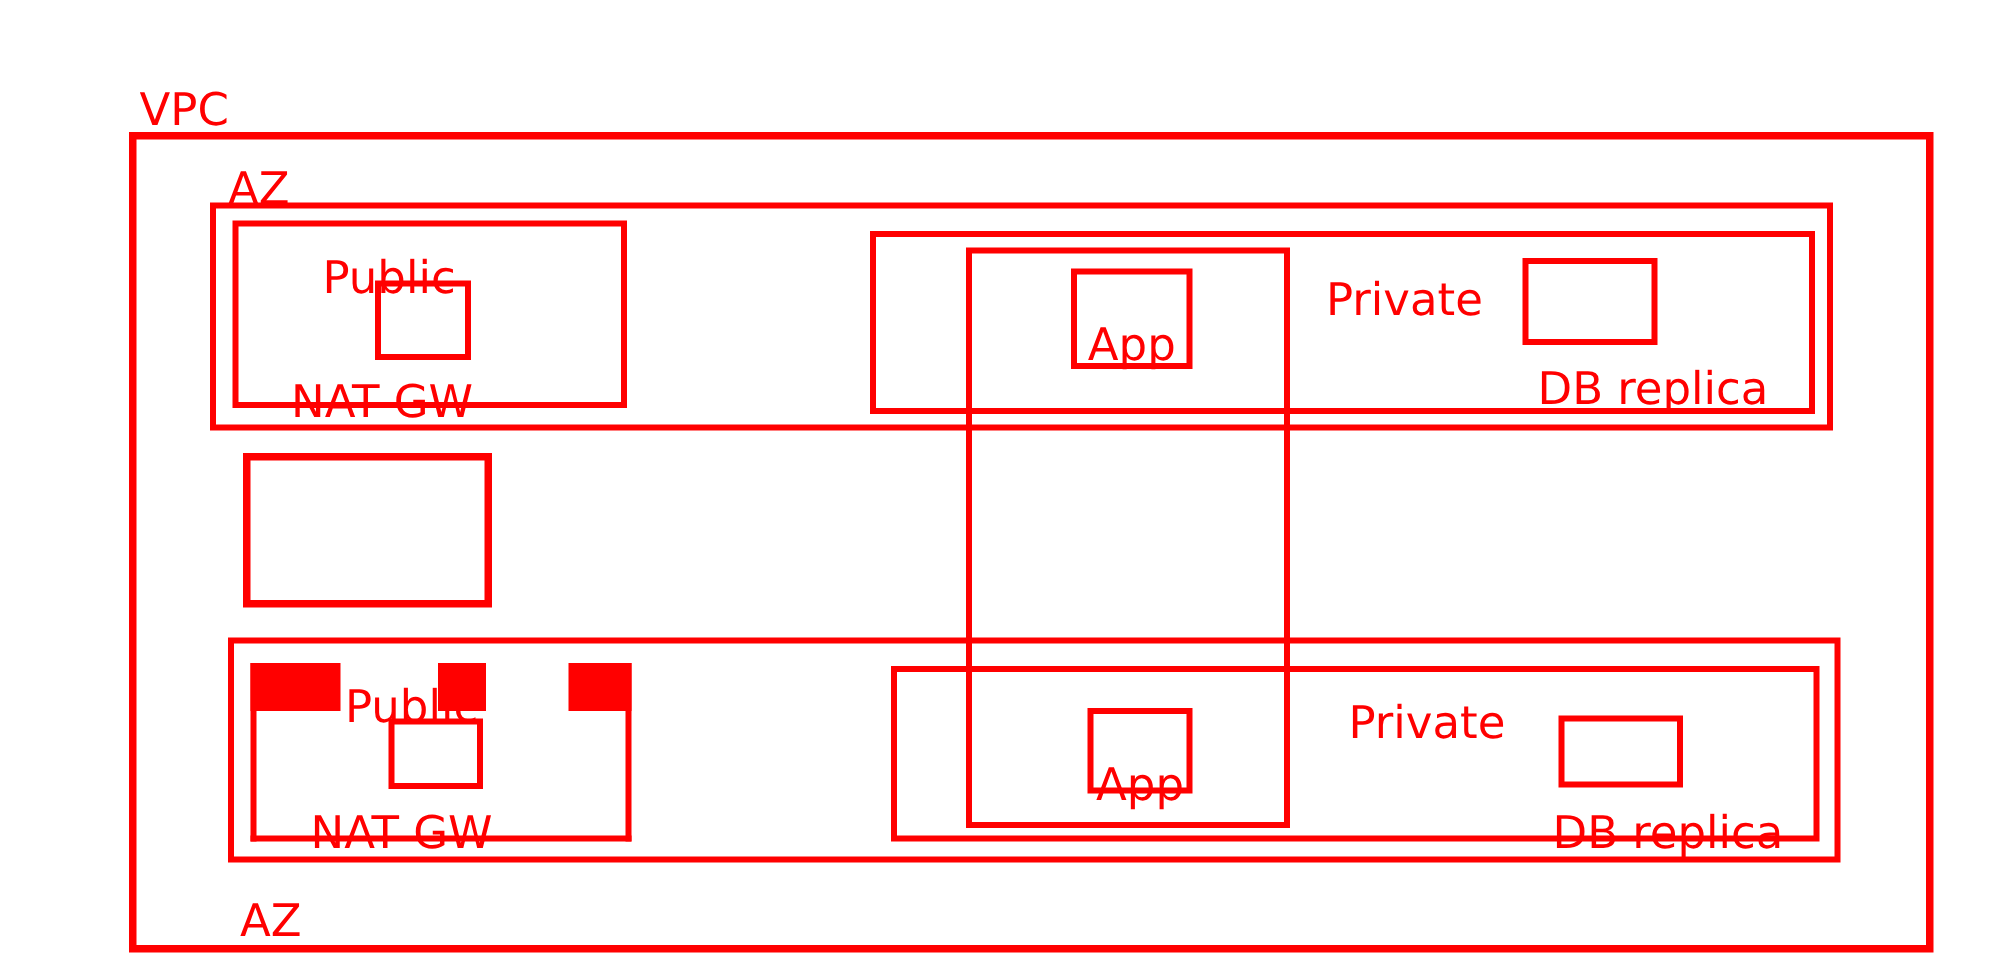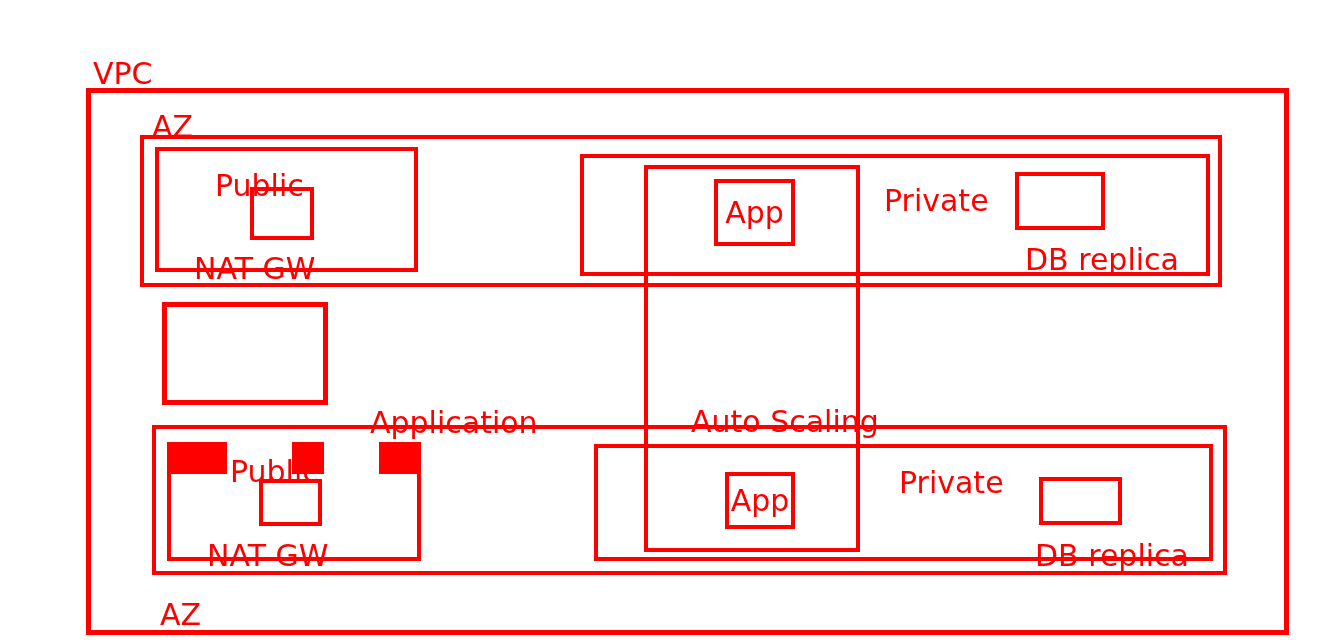--- a/index.html
+++ b/index.html
@@ -26,21 +26,20 @@
     line-height: 32px;
     white-space: pre;
   }
   .seg {
     position: absolute;
     height: 4px;
     background: var(--red);
   }
   .appbox {
     display: flex;
-    align-items: center;
     justify-content: center;
   }
   .appbox .lbl { position: static; }
 
   
   #vpc-box            { left: 54px;   top: 56px;   width: 1203px; height: 547px; }
   #az-top-box         { left: 108px;  top: 103px;  width: 1082px; height: 152px; }
   #public-top-box     { left: 123px;  top: 115px;  width: 263px;  height: 125px; }
   #natgw-top-box      { left: 218px;  top: 155px;  width: 64px;   height: 53px;  }
   #private-top-box    { left: 548px;  top: 122px;  width: 630px;  height: 122px; }
@@ -91,26 +90,24 @@
   <div class="box" id="private-top-box"></div>
   <div class="lbl" id="private-top-label">Private</div>
   <div class="box appbox" id="app-top-box">
     <span class="lbl">App</span>
   </div>
   <div class="box" id="db-top-box"></div>
   <div class="lbl" id="db-top-label">DB replica</div>
 
   <div class="box thick" id="alb-box"></div>
   <div class="lbl" id="alb-label">
-    <div>Application</div>
   </div>
 
   <div class="box" id="asg-box"></div>
   <div class="lbl" id="asg-label">
-    <div>Auto Scaling</div>
   </div>
 
   <div class="box" id="az-bottom-box"></div>
 
   <div class="box" id="public-bottom-box"></div>
   <div class="seg" id="pb-seg-1"></div>
   <div class="seg" id="pb-seg-2"></div>
   <div class="seg" id="pb-seg-3"></div>
   <div class="lbl" id="public-bottom-label">Public</div>
   <div class="box" id="natgw-bottom-box"></div>

